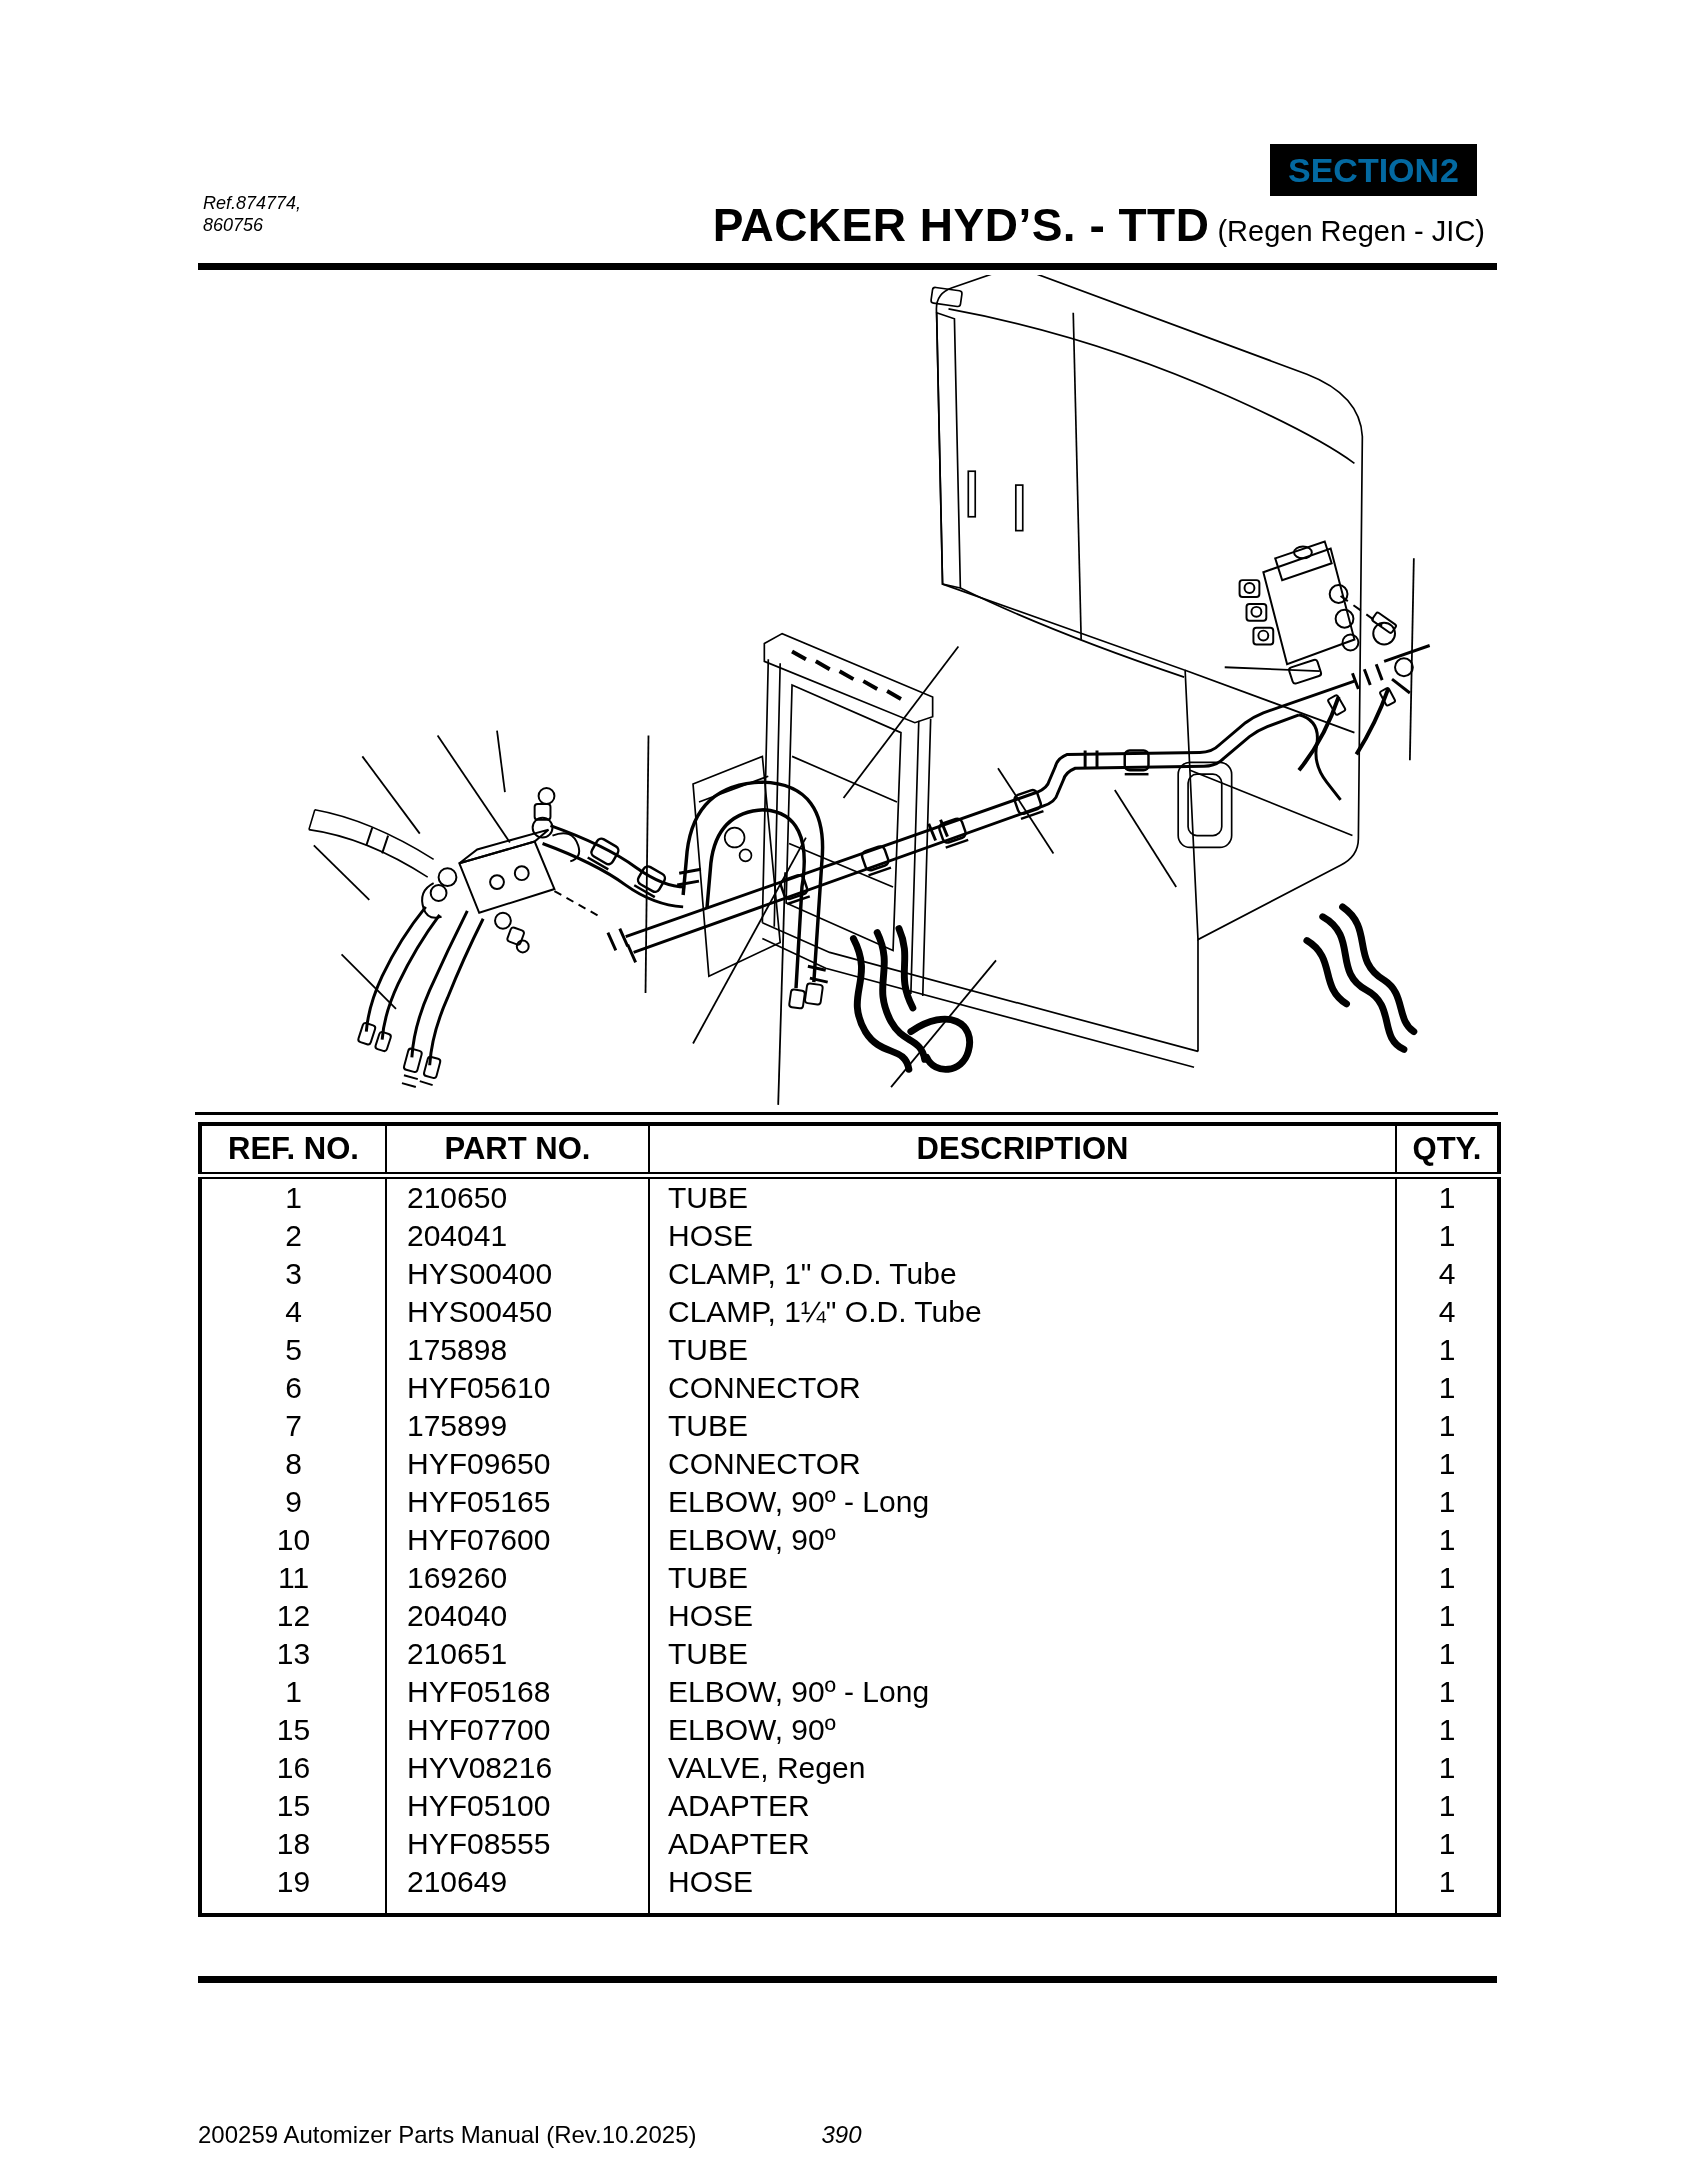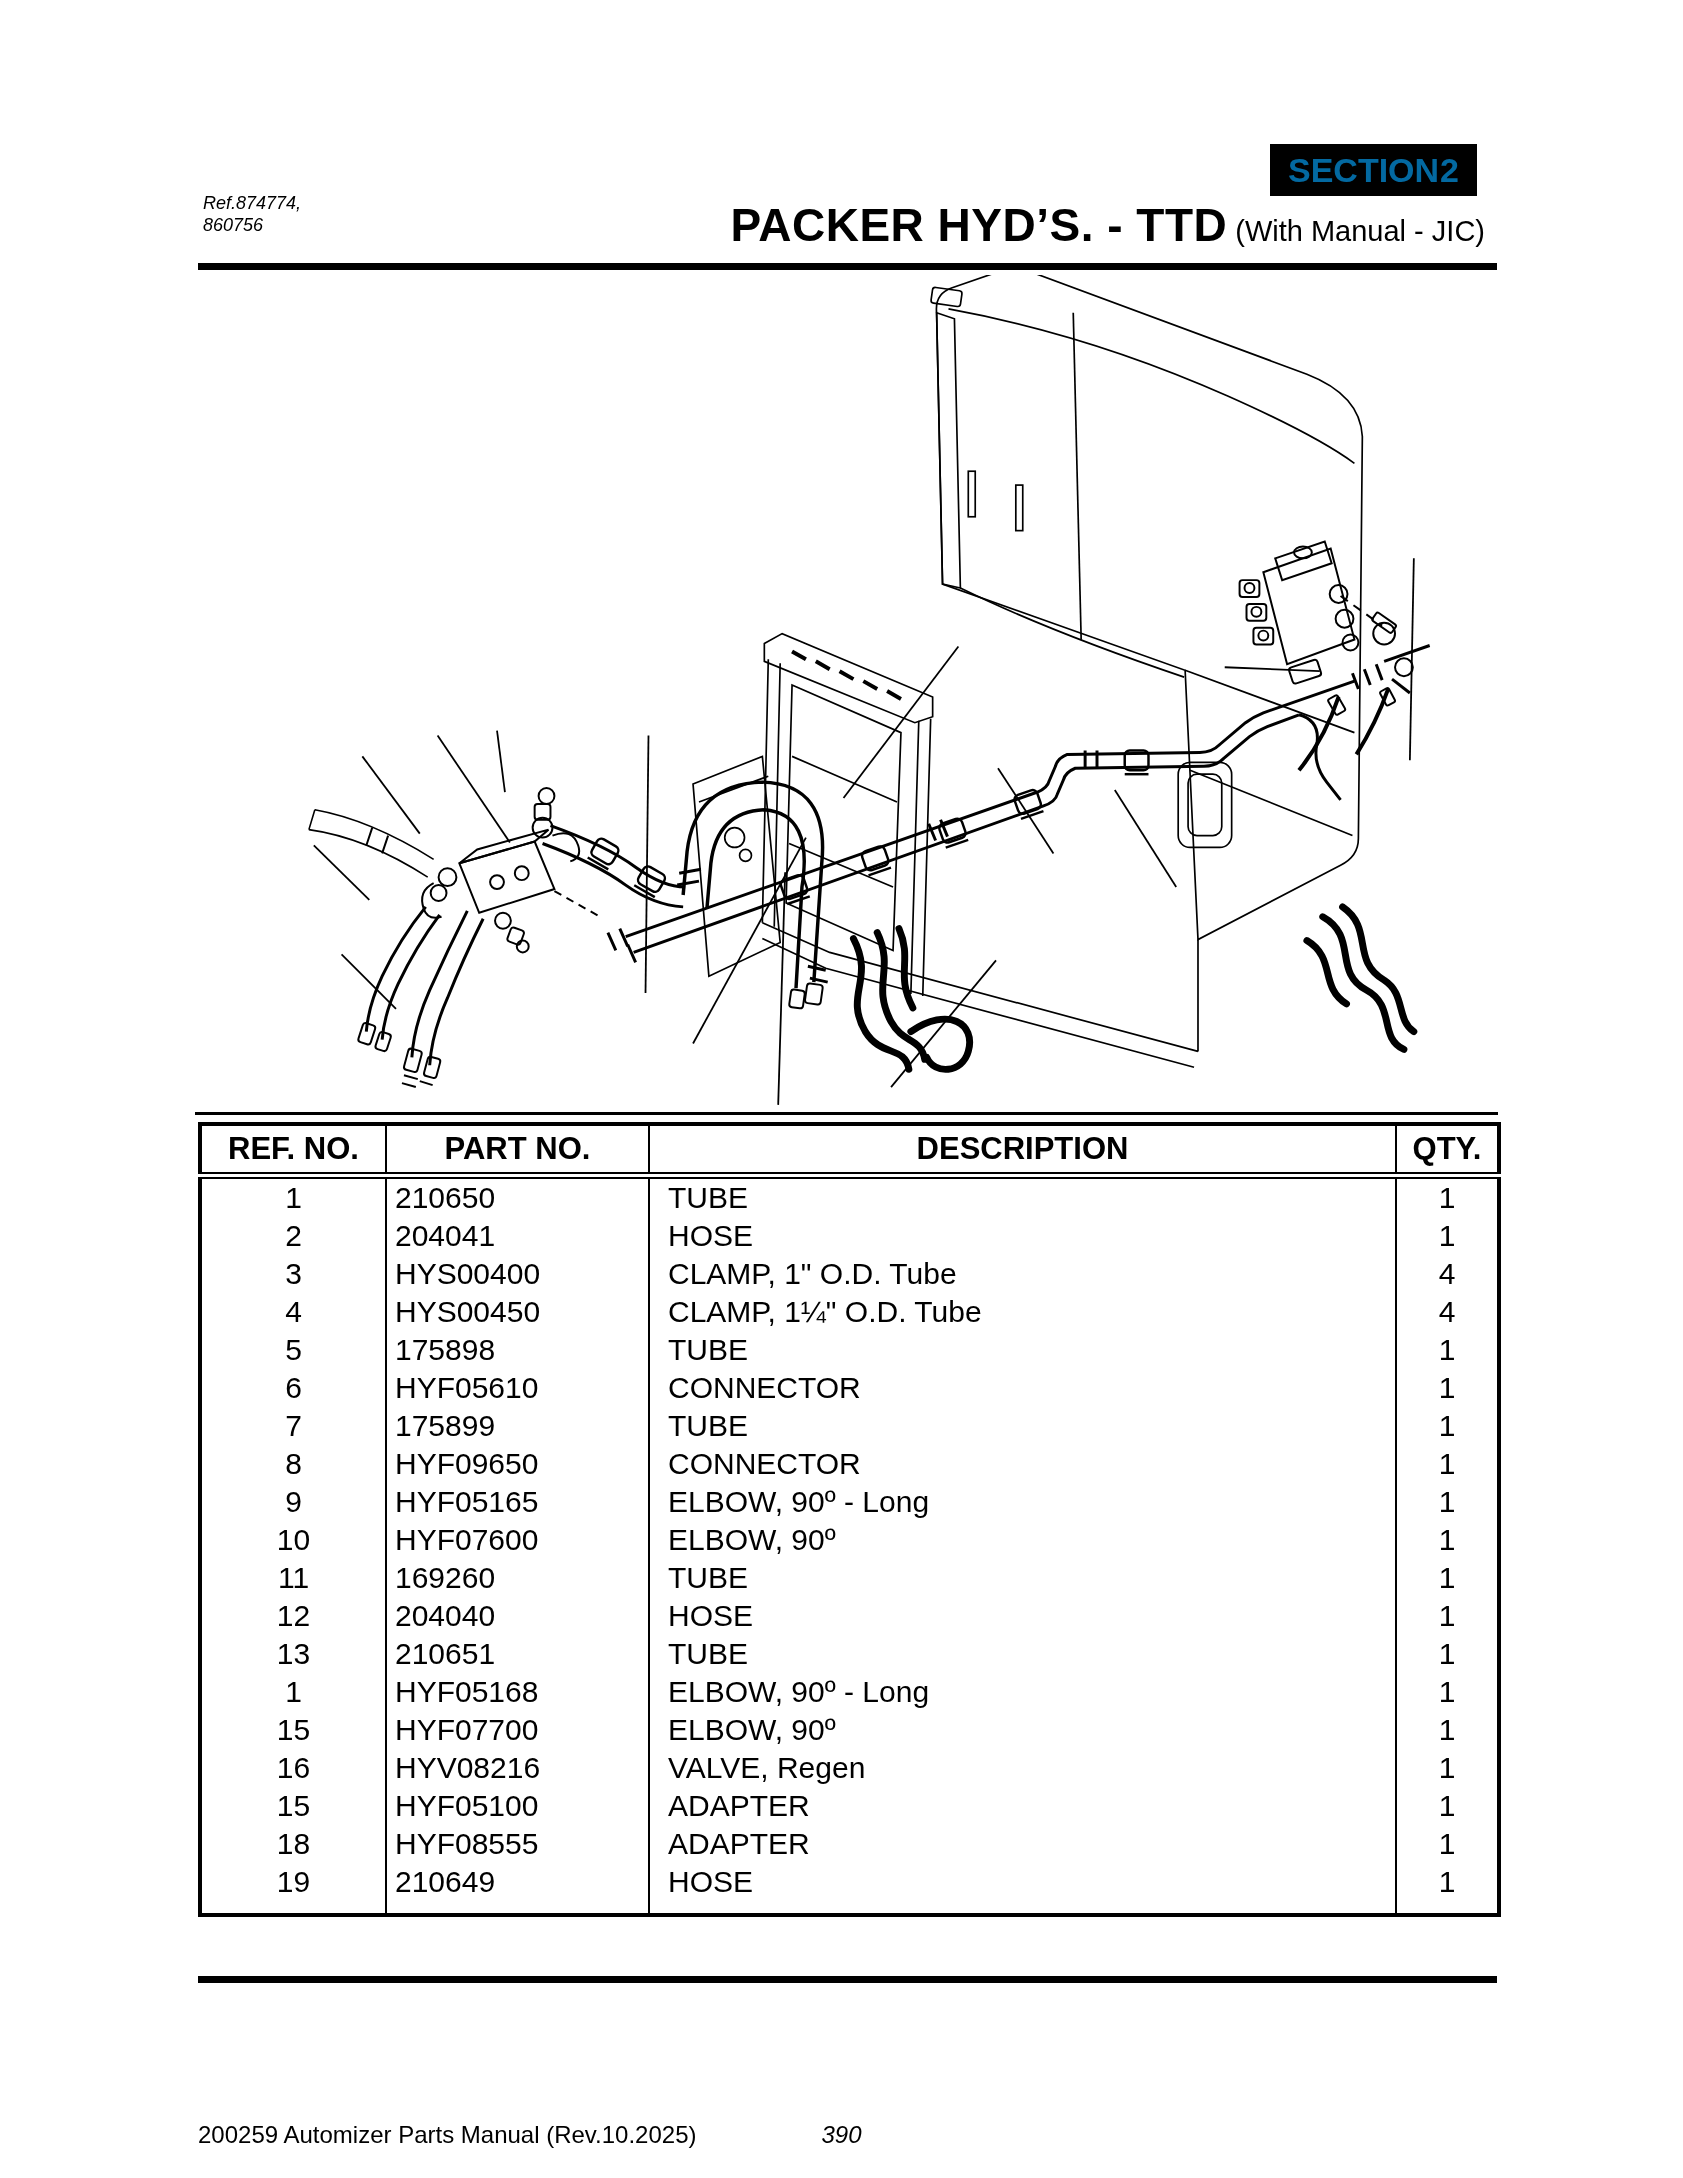--- a/index.html
+++ b/index.html
@@ -33,42 +33,42 @@
   .parts-table col.c-ref{width:186px;} .parts-table col.c-part{width:263px;}
   .parts-table col.c-desc{width:747px;} .parts-table col.c-qty{width:103px;}
   .parts-table{border:4px solid #000;}
   .parts-table th,.parts-table td{border-left:2px solid #000;border-right:2px solid #000;
                padding:0;vertical-align:middle;}
   .parts-table thead th{height:46px;font-size:31px;font-weight:bold;text-align:center;
                border-bottom:7px double #000;}
   .parts-table tbody td{height:38px;font-size:30px;line-height:38px;}
   .parts-table tbody tr:last-child td{padding-bottom:12px;}
   td.ref-cell,td.qty-cell{text-align:center;}
-  td.part-cell{padding-left:8px;} td.desc-cell{padding-left:18px;}
+  td.part-cell{padding-left:20px;} td.desc-cell{padding-left:18px;}
 
   
   .footer-left{position:absolute;left:198px;top:2121px;font-size:24px;}
   .footer-page{position:absolute;left:782px;top:2121px;width:119px;text-align:center;
                font-size:24px;font-style:italic;}
 </style>
 </head>
 <body>
 
 <div class="page">
 
   <div class="ref-block"><span>Ref.874774,</span><br><span>860756</span></div>
 
   <div class="section-badge">
     <span>SECTION</span>
     <span>2</span>
   </div>
 
   <div class="title-row">
     <span class="title-main">PACKER HYD’S. - TTD</span>
-    <span class="title-sub">(With Manual - JIC)</span>
+    <span class="title-sub">(Regen Regen - JIC)</span>
   </div>
 
   <div class="rule rule-header"></div>
 
   <svg class="diagram" viewBox="200 280 1312 845" role="img" aria-label="Exploded isometric line drawing of packer hydraulic tubes, hoses, clamps and regen valve on TTD truck chassis">
     <defs>
       <g id="clampG" stroke="#000" stroke-width="2.5" fill="#fff">
         <rect x="-12" y="-10" width="24" height="20" rx="5"></rect>
         <line x1="-12" y1="14" x2="12" y2="14"></line>
       </g>

